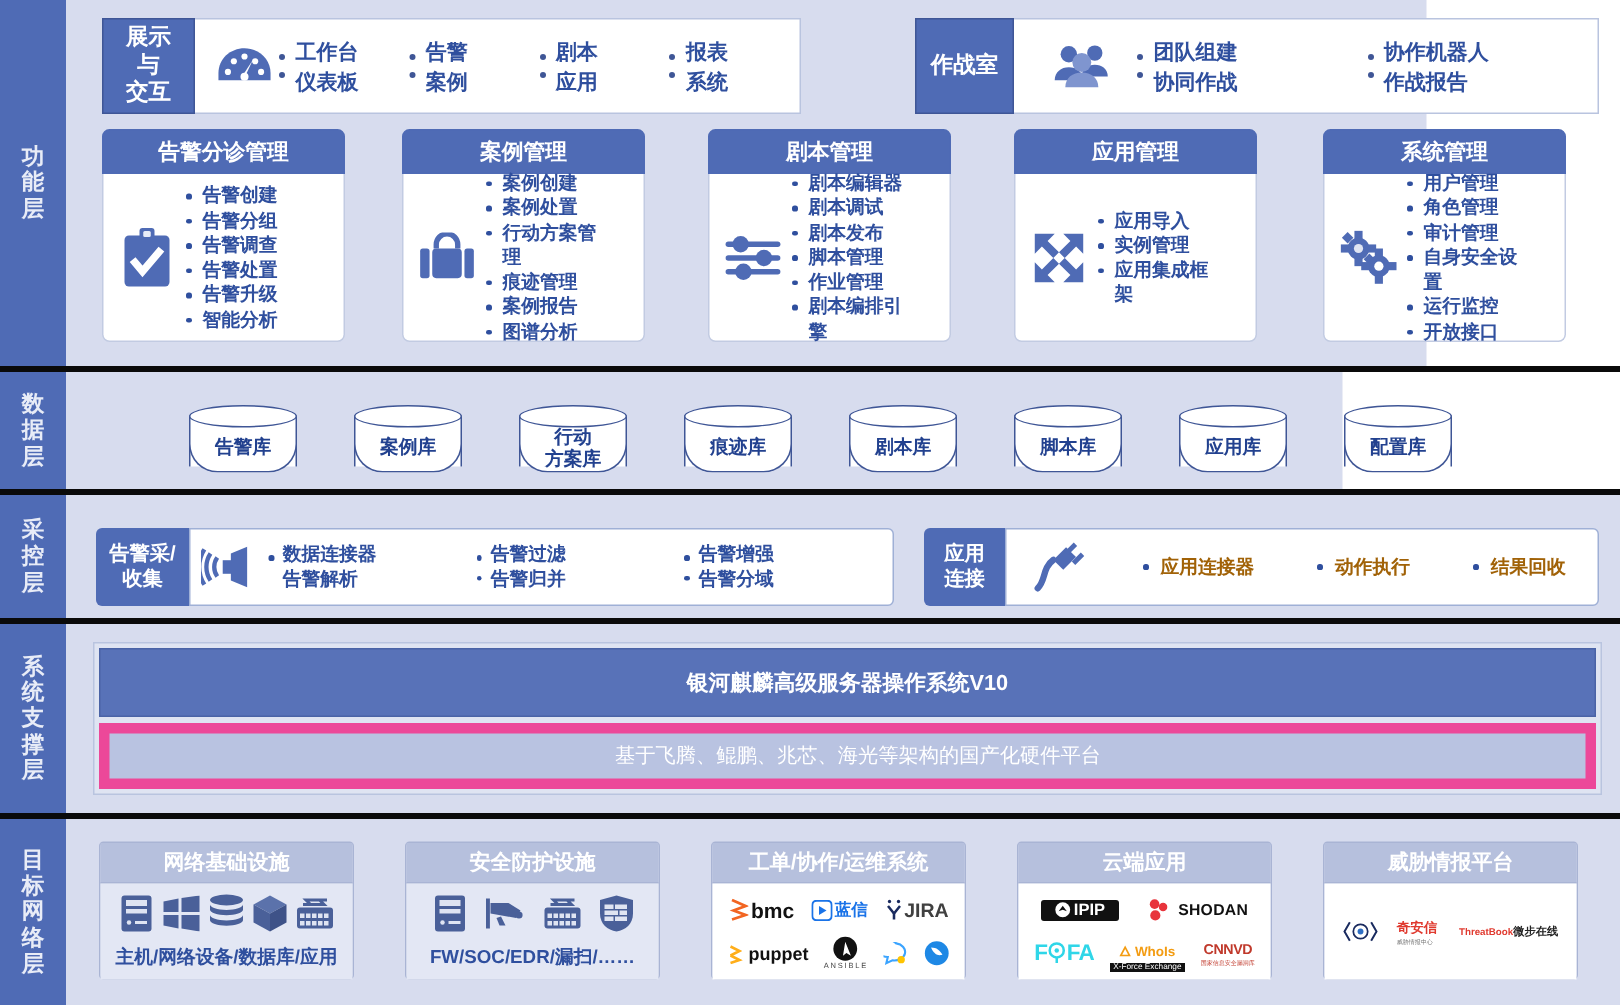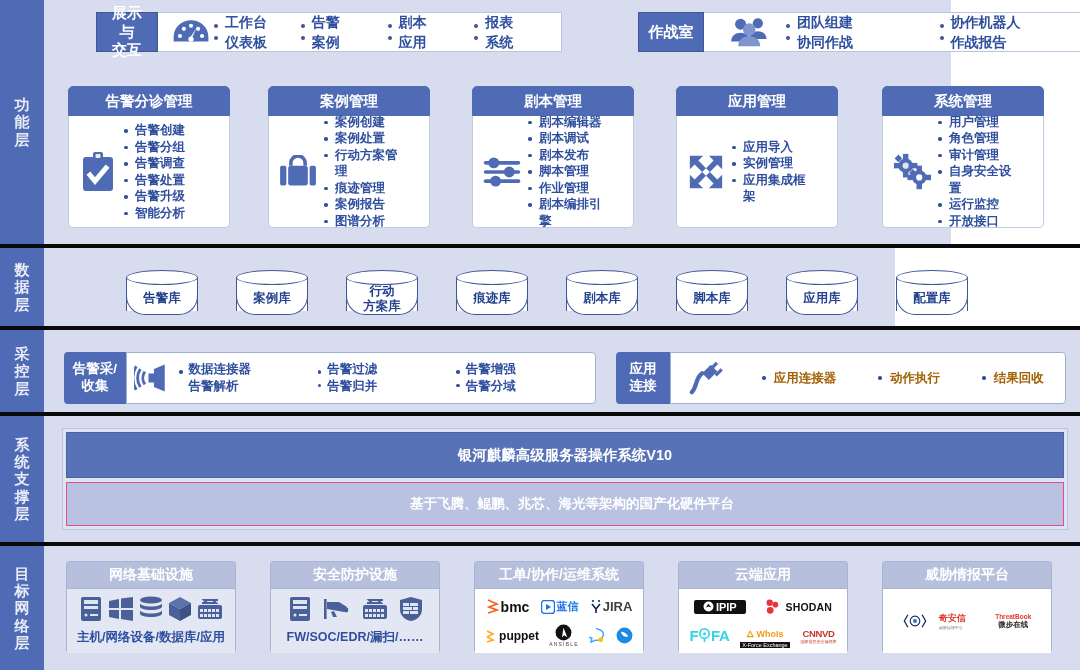--- a/index.html
+++ b/index.html
@@ -20,21 +20,21 @@
     font-size: 15px; font-weight: 700;
     display:flex; align-items:center; justify-content:center;
     letter-spacing: 0px;
     line-height: 1.15;
     text-align:center;
   }
   .band-label span { display:block; width: 1em; word-break: break-all; }
   .band-body { flex:1; background:#d7dcee; position:relative; }
 
   
-  .banner { position:absolute; display:flex; height:40px;margin-left:28px; }
+  .banner { position:absolute; display:flex; height:64px; }
   .banner-tag {
     background:#4f6bb5; color:#ffffff;
     font-size:15px; font-weight:700; line-height:1.25;
     display:flex; align-items:center; justify-content:center;
     text-align:center; padding:0 8px;
     border:1px solid #3f5696;
   }
   .banner-body {
     flex:1; background:#ffffff; border:1px solid #b9c4df; border-left:none;
     display:flex; align-items:center; padding-left:10px;
@@ -120,23 +120,23 @@
   .crow .one span { font-size:12.5px; font-weight:700; color:#a16207; white-space:nowrap; }
 
   
   .sys-outer { position:absolute; border:1px solid #b9c4df; background:#dfe4f2; }
   .sys-os {
     position:absolute; background:#5872b8; border:1px solid #4a63a6;
     display:flex; align-items:center; justify-content:center;
     color:#ffffff; font-size:14.5px; font-weight:700;
   }
   .sys-hw {
-    position:absolute; background:#b9c3e1; border:1px solid #ec4899;
+    position:absolute; background:#b9c3e1; border:7px solid #ec4899;
     display:flex; align-items:center; justify-content:center;
-    color:#ffffff; font-size:13.5px; font-weight:700;padding-left:14px;
+    color:#ffffff; font-size:13.5px; font-weight:400;padding-left:14px;
   }
 
   
   .tcard { position:absolute; width:170px; height:92px; border:1px solid #a9b4d4; border-radius:3px; background:#dde2f1; }
   .tcard-head {
     height:27px; background:#b6c0dd; color:#ffffff;
     font-size:14px; font-weight:700;
     display:flex; align-items:center; justify-content:center;
     border-bottom:1px solid #a9b4d4;
   }
@@ -813,21 +813,21 @@
                 <path d="M5 2 L1 9 L5 16" stroke="#1a2b5f" stroke-width="1.5" fill="none"></path>
                 <path d="M21 2 L25 9 L21 16" stroke="#1a2b5f" stroke-width="1.5" fill="none"></path>
                 <circle cx="13" cy="9" r="5.4" fill="none" stroke="#1a2b5f" stroke-width="1.3"></circle>
                 <circle cx="13" cy="9" r="2.2" fill="#2f6fc4"></circle>
               </svg>
             <span style="display:flex;flex-direction:column;margin-left:12px;">
               <b style="font-size:9px;color:#e03a2f;">奇安信</b>
               <span style="font-size:4px;color:#777;">威胁情报中心</span>
             </span>
           </span>
-          <span class="logo" style="flex-direction:column;justify-content:space-between;">
+          <span class="logo" style="flex-direction:row;justify-content:space-between;">
             <b style="font-size:6.5px;color:#e03a2f;">ThreatBook</b>
             <b style="font-size:7.5px;color:#222;">微步在线</b>
           </span>
         </div>
       </div>
     </div>
   </div>
 
 </div>
 

